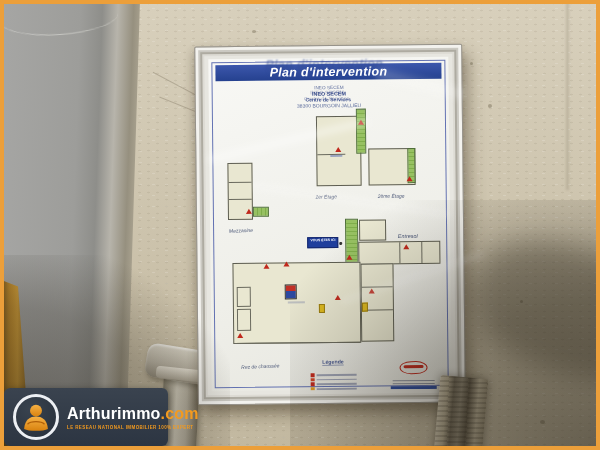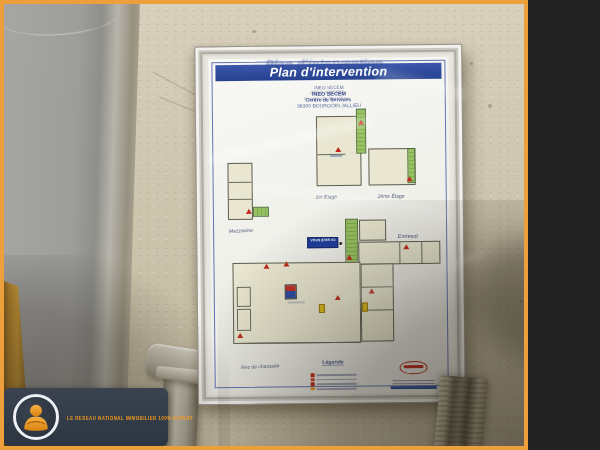--- a/index.html
+++ b/index.html
@@ -1,16 +1,16 @@
 <!DOCTYPE html>
 <html><head>
 <meta charset="utf-8">
 <style>
   html,body{margin:0;padding:0;background:#222;}
-  #stage{position:relative;width:528px;height:450px;overflow:hidden;
+  #stage{position:relative;width:600px;height:450px;overflow:hidden;
          font-family:"Liberation Sans", sans-serif; background:#f9a8d4;}
   .abs{position:absolute;}
   
   .wall{inset:0;background:linear-gradient(180deg,#d8d0bc 0%,#cfc6b0 40%,#c7bda5 75%,#c2b8a0 100%);}
   .wall-tex{inset:0;opacity:.55;background-image:
      radial-gradient(rgba(110,100,78,.22) 1px, transparent 1.4px),
      radial-gradient(rgba(255,255,255,.30) 1px, transparent 1.2px);
      background-size:9px 7px,13px 11px;background-position:0 0,4px 3px;}
   .seam{left:566px;top:0;width:3px;height:190px;background:rgba(120,110,88,.22);filter:blur(1px);}
   .speck{border-radius:50%;background:rgba(90,80,58,.35);filter:blur(.6px);}
@@ -280,20 +280,23 @@
             <stop offset="0" stop-color="#f6b144"></stop>
               <stop offset="1" stop-color="#d8820f"></stop>
           </linearGradient>
         </defs>
         <circle cx="20" cy="12.5" r="7" fill="url(#og)"></circle>
         <path d="M6 34 C7 23 13 19.5 20 19.5 C27 19.5 33 23 34 34 C29 37 11 37 6 34 Z" fill="url(#og)"></path>
         <path d="M10 28.5 C14 24.5 26 24.5 30 28.5" stroke="#b05f08" stroke-width="1.6" fill="none"></path>
       </svg>
     </div>
     <div class="badge-txt">
+      <div class="brand">
+        <span>Arthurimmo</span><span class="suffix">.com</span>
+      </div>
       <div class="tagline">
         <span class="ts" style="transform:scale(.5);">LE RESEAU NATIONAL IMMOBILIER 100% EXPERT</span>
       </div>
     </div>
   </div>
 
   <div class="abs photo-border"></div>
 </div>
 
 </body></html>

